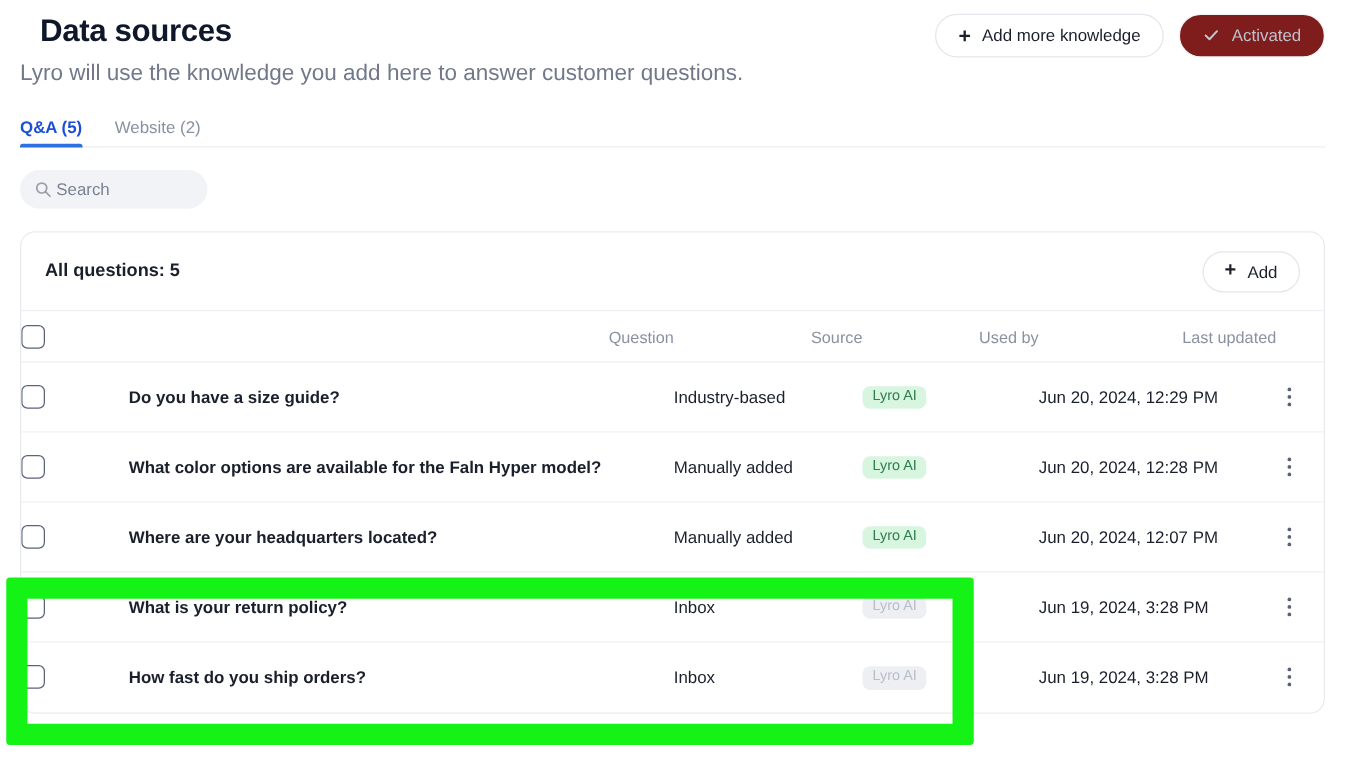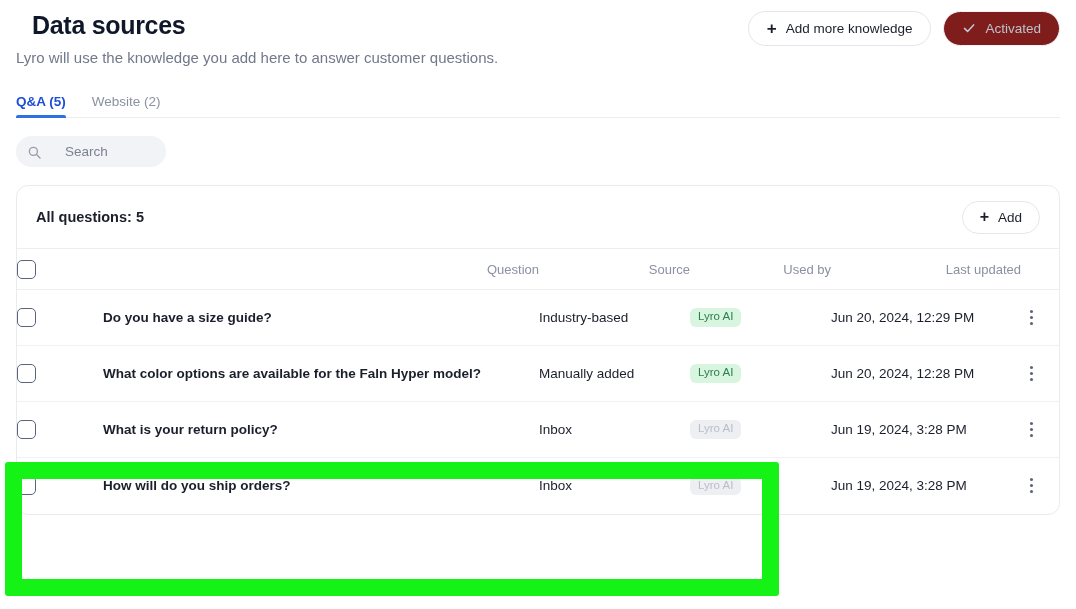--- a/index.html
+++ b/index.html
@@ -12,21 +12,21 @@
   }
   .page { position: relative; width: 1076px; height: 609px; background: #fff; }
 
   
   .header { position: relative; padding: 8px 16px 0 16px; }
   .page-title {
     font-size: 25px; font-weight: 700; color: #0f172a;
     letter-spacing: -0.3px; line-height: 34px; margin-left: 16px;
   }
   .subtitle {
-    font-size: 15px; color: #70788a; line-height: 20px; margin-top: 6px;
+    font-size: 18px; color: #70788a; line-height: 20px; margin-top: 6px;
   }
   .header-actions {
     position: absolute; top: 11px; right: 16px;
     display: flex; align-items: center; gap: 12px;
   }
   .btn {
     display: inline-flex; align-items: center; justify-content: center;
     gap: 9px; height: 35px; padding: 0 18px; border-radius: 18px;
     font-size: 13.5px; font-weight: 400; cursor: pointer; white-space: nowrap;
   }
@@ -52,21 +52,21 @@
   .tab:first-child { padding-left: 0; padding-right: 14px; }
   .tab.active { color: #1d4ed8; font-weight: 700; }
   .tab.active::after {
     content: ""; position: absolute; left: 0; right: 14px; bottom: -1px;
     height: 3px; background: #2f6fe4; border-radius: 2px 2px 0 0;
   }
 
   
   .search-wrap { margin: 18px 16px 0 16px; }
   .search-box {
-    display: flex; align-items: center; gap: 24px;
+    display: flex; align-items: center; gap: 4px;
     width: 150px; height: 31px; padding: 0 12px;
     background: #f2f3f6; border-radius: 16px;
   }
   .search-box .mag { width: 13px; height: 13px; flex: none; opacity: .75; }
   .search-input {
     border: none; outline: none; background: transparent;
     font-family: inherit; font-size: 13.5px; color: #4b5366; width: 100%;
   }
   .search-input::placeholder { color: #7b8293; }
 
@@ -241,37 +241,53 @@
                 <i></i>
                 <i></i>
                 <i></i>
               </span>
             </td>
           </tr>
           <tr>
             <td class="td-check">
               <span class="chk"></span>
             </td>
+            <td class="td-q">Where are your headquarters located?</td>
+            <td class="td-src">Manually added</td>
+            <td><span class="badge badge-green">Lyro AI</span></td>
+            <td class="td-upd">Jun 20, 2024, 12:07 PM</td>
+            <td>
+              <span class="menu-dots">
+                <i></i>
+                <i></i>
+                <i></i>
+              </span>
+            </td>
+          </tr>
+          <tr>
+            <td class="td-check">
+              <span class="chk"></span>
+            </td>
             <td class="td-q">What is your return policy?</td>
             <td class="td-src">Inbox</td>
             <td><span class="badge badge-grey">Lyro AI</span></td>
             <td class="td-upd">Jun 19, 2024, 3:28 PM</td>
             <td>
               <span class="menu-dots">
                 <i></i>
                 <i></i>
                 <i></i>
               </span>
             </td>
           </tr>
           <tr>
             <td class="td-check">
               <span class="chk"></span>
             </td>
-            <td class="td-q">How will do you ship orders?</td>
+            <td class="td-q">How fast do you ship orders?</td>
             <td class="td-src">Inbox</td>
             <td><span class="badge badge-grey">Lyro AI</span></td>
             <td class="td-upd">Jun 19, 2024, 3:28 PM</td>
             <td>
               <span class="menu-dots">
                 <i></i>
                 <i></i>
                 <i></i>
               </span>
             </td>

